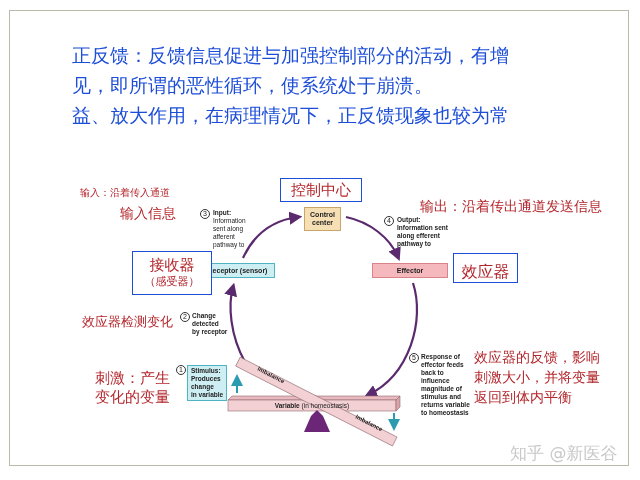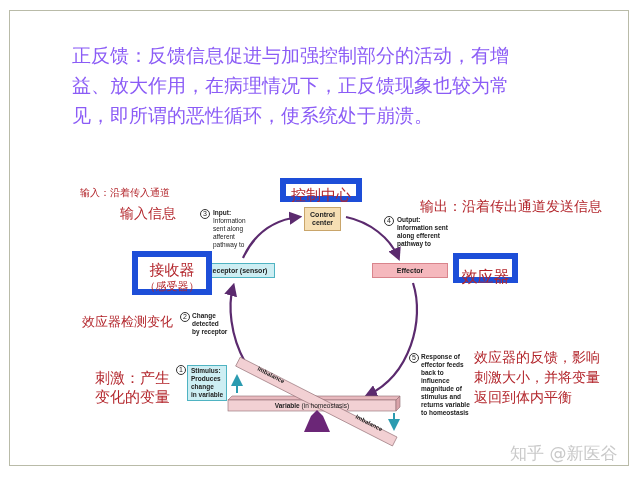--- a/index.html
+++ b/index.html
@@ -1,45 +1,45 @@
 <!DOCTYPE html>
 <html><head>
 <meta charset="utf-8">
 <style>
   html, body { margin:0; padding:0; }
   body { width:640px; height:480px; background:#ffffff; position:relative; overflow:hidden;
          font-family:"DejaVu Sans", sans-serif; }
   .frame { position:absolute; left:9px; top:10px; width:620px; height:456px;
            border:1px solid #b9bba8; box-sizing:border-box; background:#fff; }
   .heading { position:absolute; left:72px; top:40px; width:520px;
-             font-family:"DejaVu Serif", serif; font-size:19px; line-height:30px; color:#8b5cf6; }
+             font-family:"DejaVu Serif", serif; font-size:19px; line-height:30px; color:#1d4ed8; }
   .heading div { white-space:nowrap; }
   .cn-red { position:absolute; font-family:"DejaVu Serif", serif; color:#b3262c; white-space:nowrap; }
-  .cnbox { position:absolute; border:6px solid #1d4ed8; background:#fff; box-sizing:border-box;
+  .cnbox { position:absolute; border:1px solid #1d4ed8; background:#fff; box-sizing:border-box;
            font-family:"DejaVu Serif", serif; color:#b3262c; text-align:center; }
   .en { position:absolute; font-family:"Liberation Sans", sans-serif; font-weight:bold;
         font-size:6.5px; line-height:8px; color:#222; }
   .num { position:absolute; font-family:"Liberation Sans", sans-serif; font-size:7px;
          width:8px; height:8px; border:1px solid #333; border-radius:50%; text-align:center;
          line-height:8px; color:#222; background:#fff; }
   .ebox { position:absolute; font-family:"Liberation Sans", sans-serif; font-weight:bold;
           font-size:7px; color:#222; text-align:center; box-sizing:border-box; }
   svg.diagram { position:absolute; left:0; top:0; }
   .watermark { position:absolute; left:510px; top:442px; font-family:"DejaVu Sans", sans-serif;
                font-size:17px; color:#c9c9c9; white-space:nowrap; }
 </style>
 </head>
 <body>
 
 <div class="frame"></div>
 
 <div class="heading">
   <div>正反馈：反馈信息促进与加强控制部分的活动，有增</div>
+  <div>见，即所谓的恶性循环，使系统处于崩溃。</div>
   <div>益、放大作用，在病理情况下，正反馈现象也较为常</div>
-  <div>见，即所谓的恶性循环，使系统处于崩溃。</div>
 </div>
 
 <svg class="diagram" width="640" height="480">
   <defs>
     <marker id="ah" markerWidth="6" markerHeight="6" refX="4" refY="3" orient="auto">
       <path d="M0,0 L6,3 L0,6 z" fill="#5b2a6e"></path>
     </marker>
     <marker id="ahT" markerWidth="6" markerHeight="6" refX="3" refY="3" orient="auto">
       <path d="M0,0 L6,3 L0,6 z" fill="#2b9bb0"></path>
     </marker>

